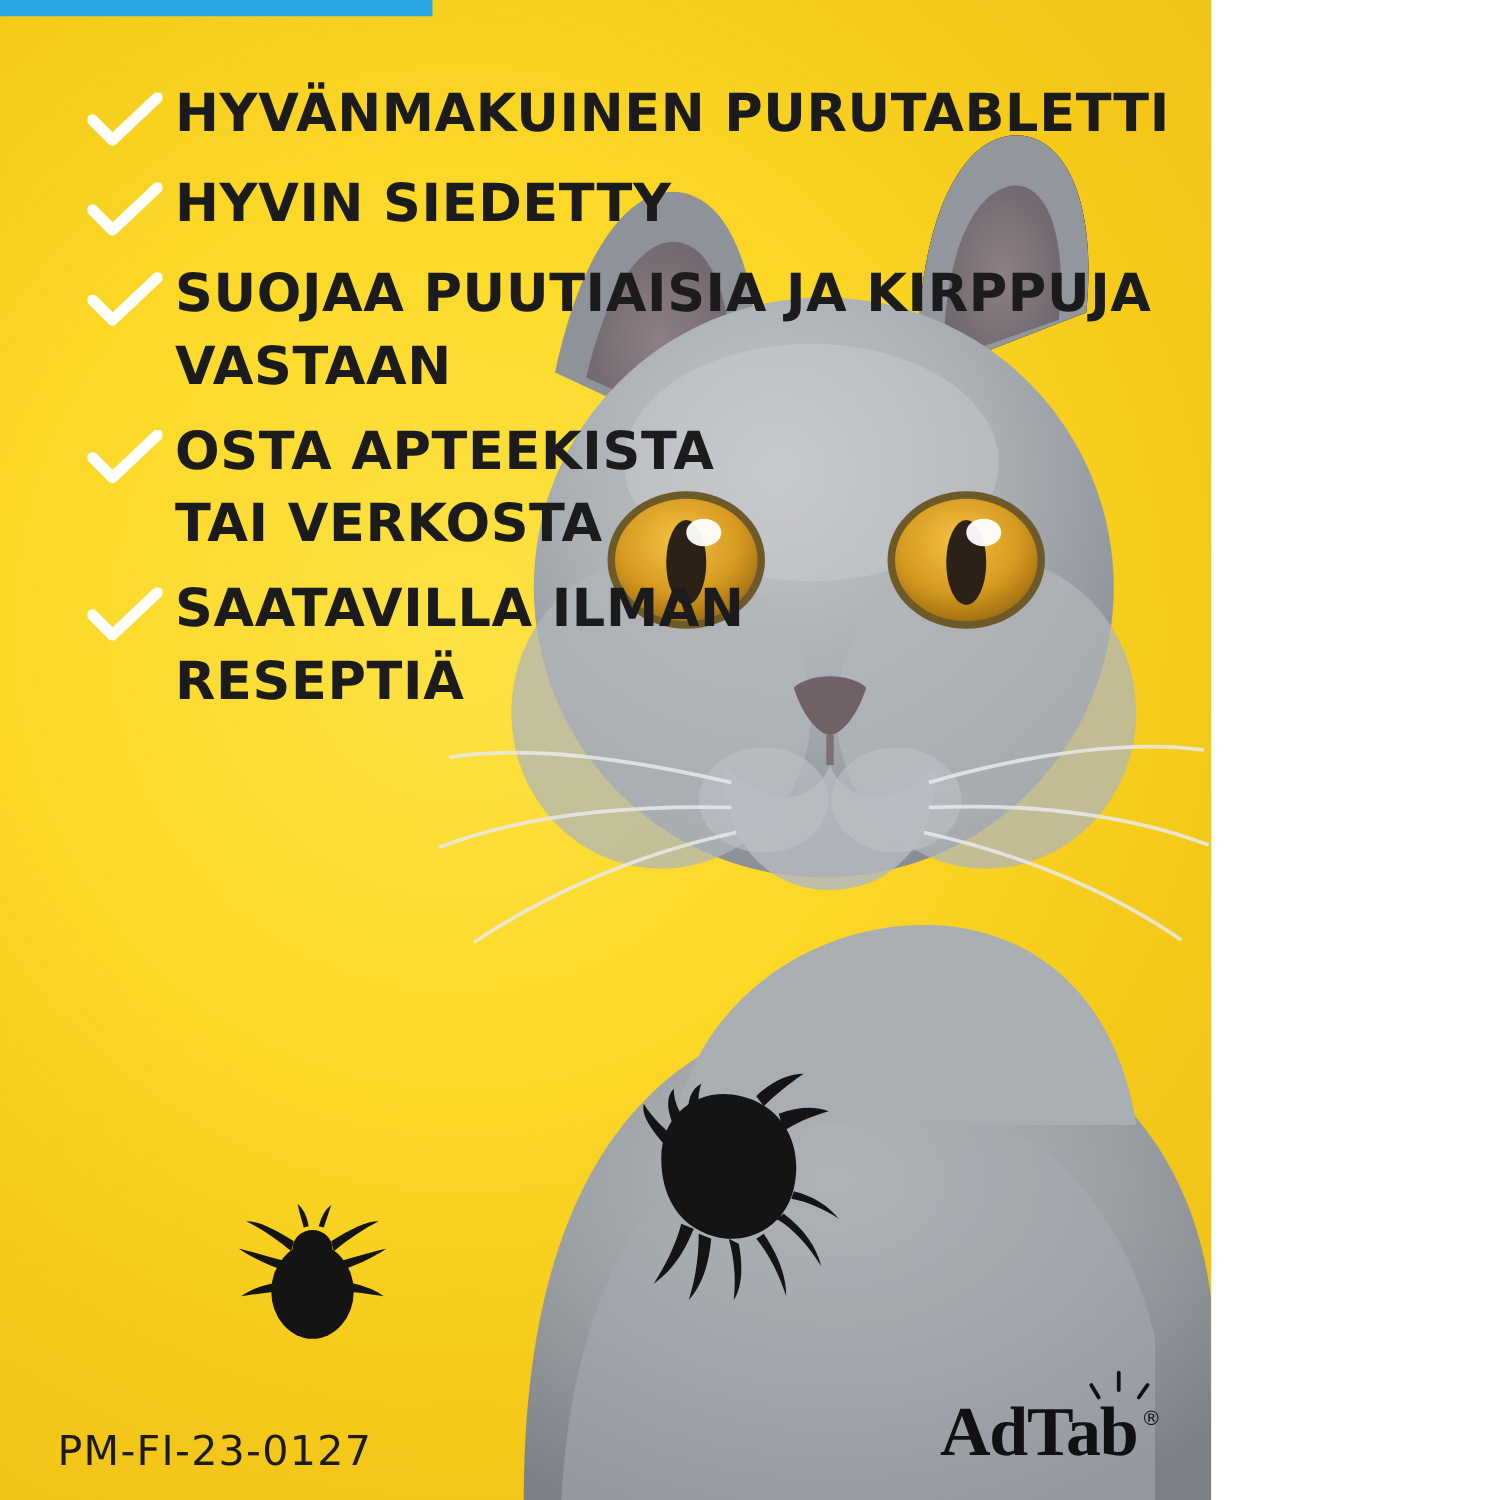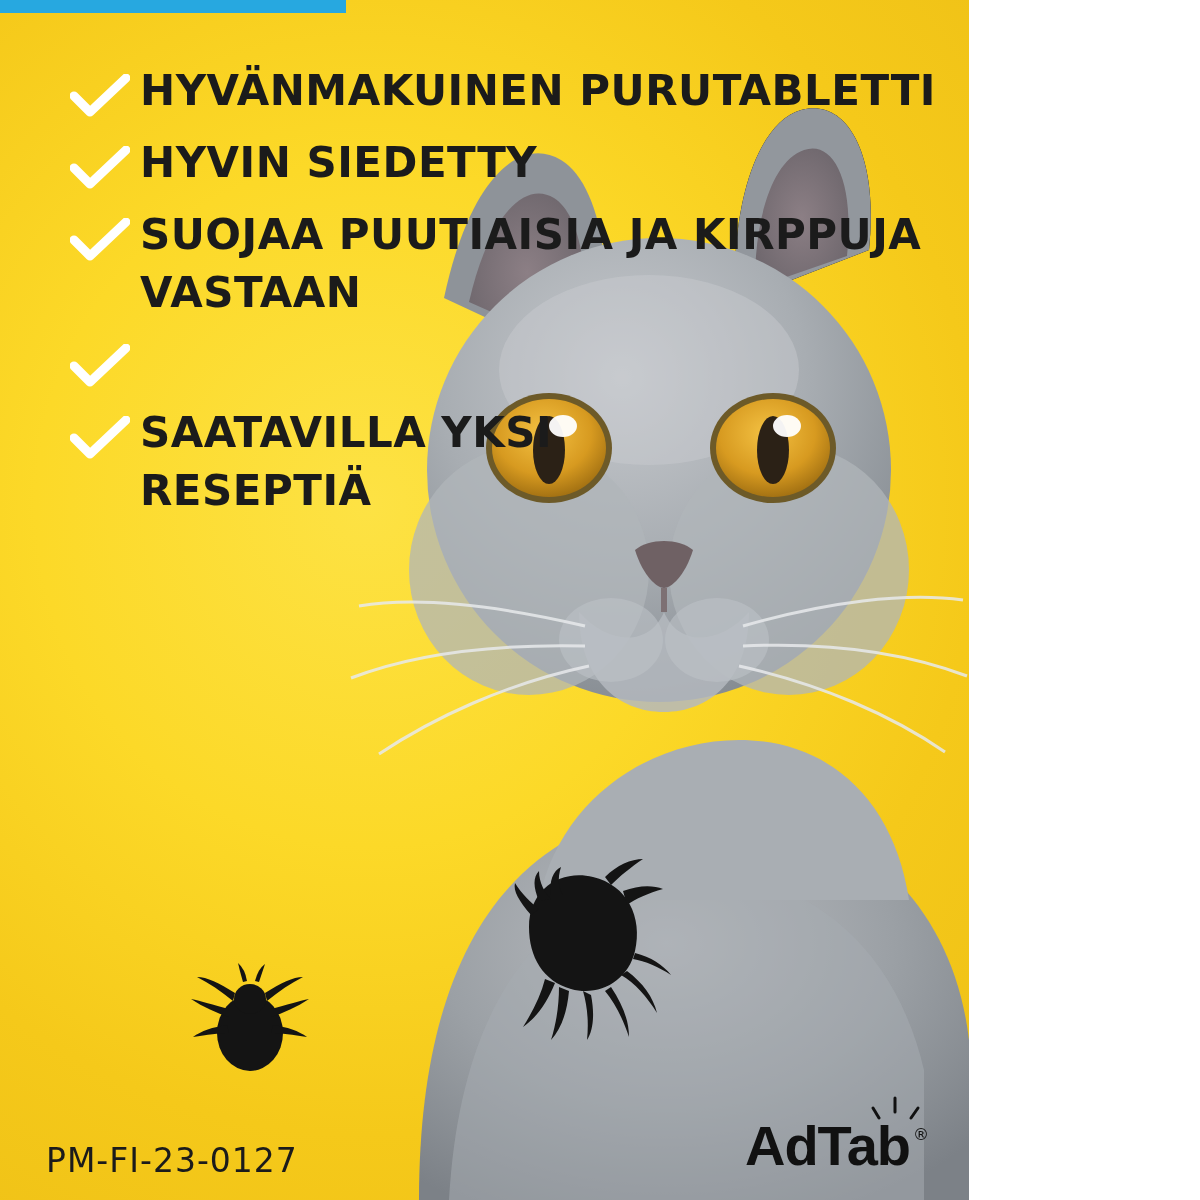--- a/index.html
+++ b/index.html
@@ -96,21 +96,21 @@
     right: 40px;
     bottom: 26px;
     display: flex;
     align-items: flex-end;
   }
   #logo-text {
     font-size: 56px;
     font-weight: bold;
     color: #111111;
     letter-spacing: -1px;
-    font-family: Liberation Sans, sans-serif;
+    font-family: Liberation Serif, serif;
     line-height: 1;
   }
   #logo-reg {
     font-size: 16px;
     color: #111111;
     margin-left: 3px;
     margin-bottom: 30px;
     font-family: "DejaVu Sans", "Liberation Sans", sans-serif;
   }
   .sparkle {
@@ -229,29 +229,31 @@
       <span class="bullet-text">SUOJAA PUUTIAISIA JA KIRPPUJA
 VASTAAN</span>
     </div>
 
     <div class="bullet-row">
       <span class="check-icon">
         <svg width="60" height="44" viewBox="0 0 60 44">
             <path d="M4 22 L20 38 L56 4" stroke="#ffffff" stroke-width="9" fill="none" stroke-linecap="round" stroke-linejoin="round"></path>
           </svg>
       </span>
-    </div>
-
-    <div class="bullet-row">
-      <span class="check-icon">
-        <svg width="60" height="44" viewBox="0 0 60 44">
-            <path d="M4 22 L20 38 L56 4" stroke="#ffffff" stroke-width="9" fill="none" stroke-linecap="round" stroke-linejoin="round"></path>
-          </svg>
-      </span>
-      <span class="bullet-text">SAATAVILLA YKSI
+      <span class="bullet-text">OSTA APTEEKISTA
+TAI VERKOSTA</span>
+    </div>
+
+    <div class="bullet-row">
+      <span class="check-icon">
+        <svg width="60" height="44" viewBox="0 0 60 44">
+            <path d="M4 22 L20 38 L56 4" stroke="#ffffff" stroke-width="9" fill="none" stroke-linecap="round" stroke-linejoin="round"></path>
+          </svg>
+      </span>
+      <span class="bullet-text">SAATAVILLA ILMAN
 RESEPTIÄ</span>
     </div>
 
   </div>
 
   <div class="bug" id="tick">
     <svg width="130" height="130" viewBox="0 0 130 130">
       <g fill="#141414">
         <ellipse cx="65" cy="78" rx="33" ry="38"></ellipse>
         <ellipse cx="65" cy="44" rx="16" ry="15"></ellipse>

